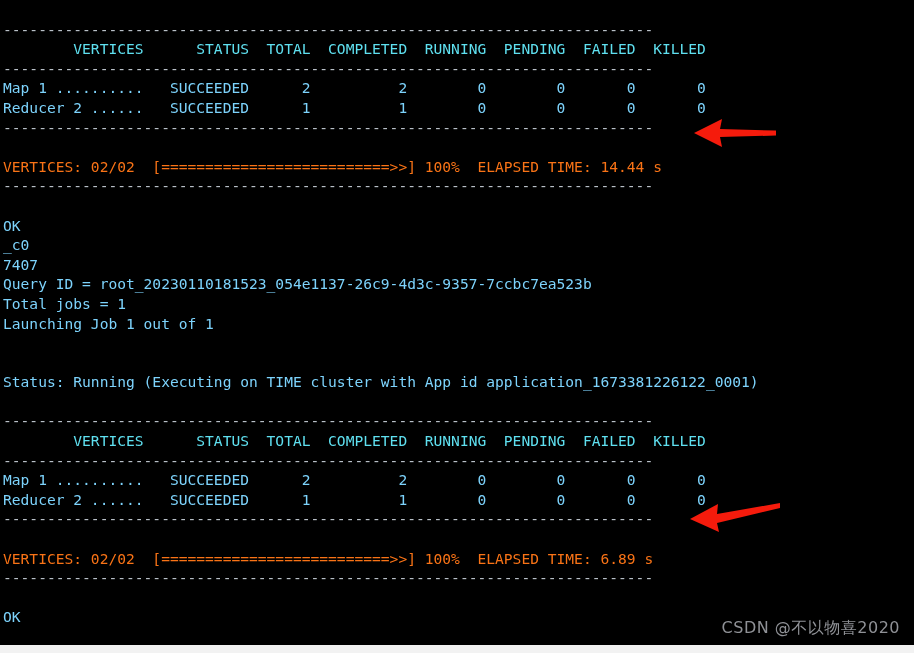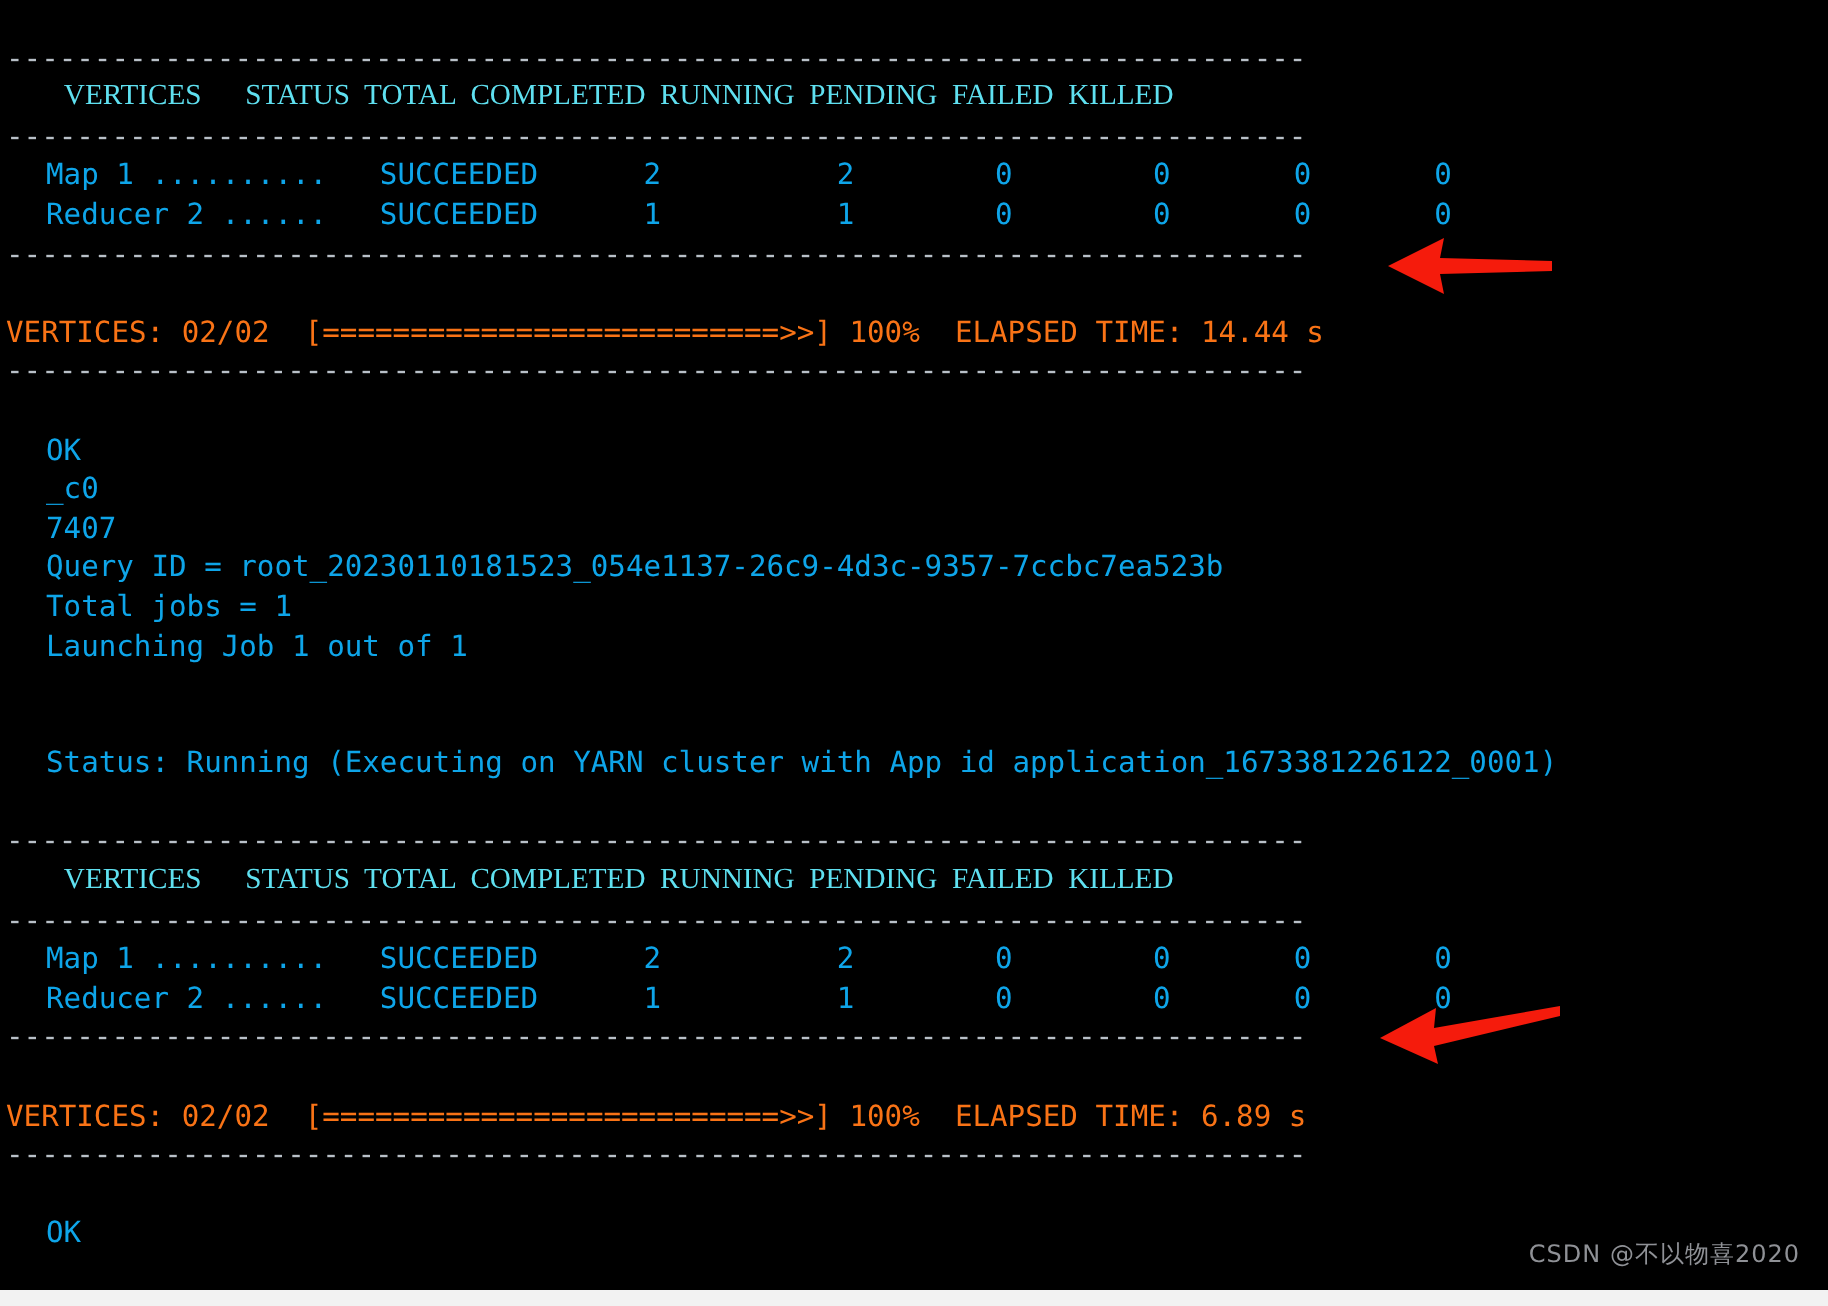--- a/index.html
+++ b/index.html
@@ -29,22 +29,22 @@
     padding: 0;
     box-sizing: border-box;
   }
   .line {
     white-space: pre;
     height: 19.6px;
     padding-left: 3px;
     color: #cfd2d6;
   }
   .blank { color: transparent; }
-  .c-white  { color: #0ea5e9; margin-left: 20px; }
-  .c-cyan   { color: #5fe0f0; font-family: Liberation Serif, serif; }
+  .c-white  { color: #7dd3fc; }
+  .c-cyan   { color: #5fe0f0; }
   .c-red    { color: #f97316; }
   .sep-line {
     white-space: pre;
     height: 19.6px;
     padding-left: 3px;
     color: #b9c0c8;
     letter-spacing: 0px;
   }
   .bottom-strip {
     position: absolute;
@@ -53,21 +53,21 @@
     width: 914px;
     height: 8px;
     background: #f2f2f2;
   }
   .watermark {
     position: absolute;
     right: 14px;
     top: 618px;
     color: #8f9196;
     font-family: "DejaVu Sans", "Liberation Sans", sans-serif;
-    font-size: 12px;
+    font-size: 16px;
     letter-spacing: 0.5px;
     white-space: nowrap;
   }
   .arrow {
     position: absolute;
     pointer-events: none;
   }
   #arrow-1 { left: 694px; top: 116px; }
   #arrow-2 { left: 690px; top: 500px; }
 </style>
@@ -93,21 +93,21 @@
     <div class="line c-white">OK</div>
     <div class="line c-white">_c0</div>
     <div class="line c-white">7407</div>
 
 
     <div class="line c-white">Query ID = root_20230110181523_054e1137-26c9-4d3c-9357-7ccbc7ea523b</div>
     <div class="line c-white">Total jobs = 1</div>
     <div class="line c-white">Launching Job 1 out of 1</div>
     <div class="line blank"> </div>
     <div class="line blank"> </div>
-    <div class="line c-white">Status: Running (Executing on YARN cluster with App id application_1673381226122_0001)</div>
+    <div class="line c-white">Status: Running (Executing on TIME cluster with App id application_1673381226122_0001)</div>
     <div class="line blank"> </div>
 
     <div class="sep-line">--------------------------------------------------------------------------</div>
     <div class="line c-cyan">        VERTICES      STATUS  TOTAL  COMPLETED  RUNNING  PENDING  FAILED  KILLED</div>
     <div class="sep-line">--------------------------------------------------------------------------</div>
     <div class="line c-white">Map 1 ..........   SUCCEEDED      2          2        0        0       0       0</div>
     <div class="line c-white">Reducer 2 ......   SUCCEEDED      1          1        0        0       0       0</div>
     <div class="sep-line">--------------------------------------------------------------------------</div>
     <div class="line blank"> </div>
     <div class="line c-red">VERTICES: 02/02  [==========================&gt;&gt;] 100%  ELAPSED TIME: 6.89 s</div>

